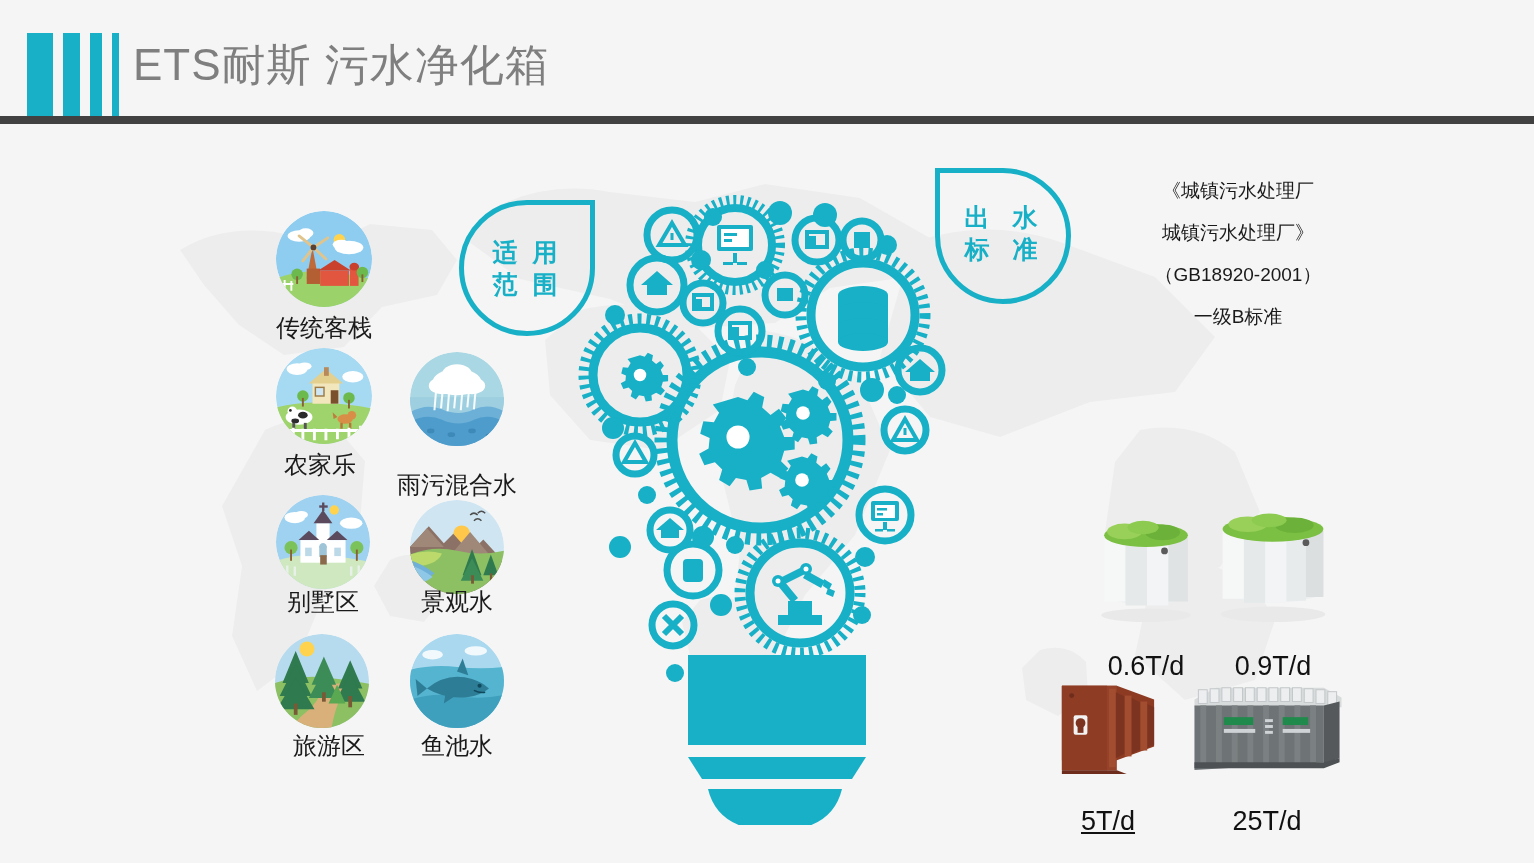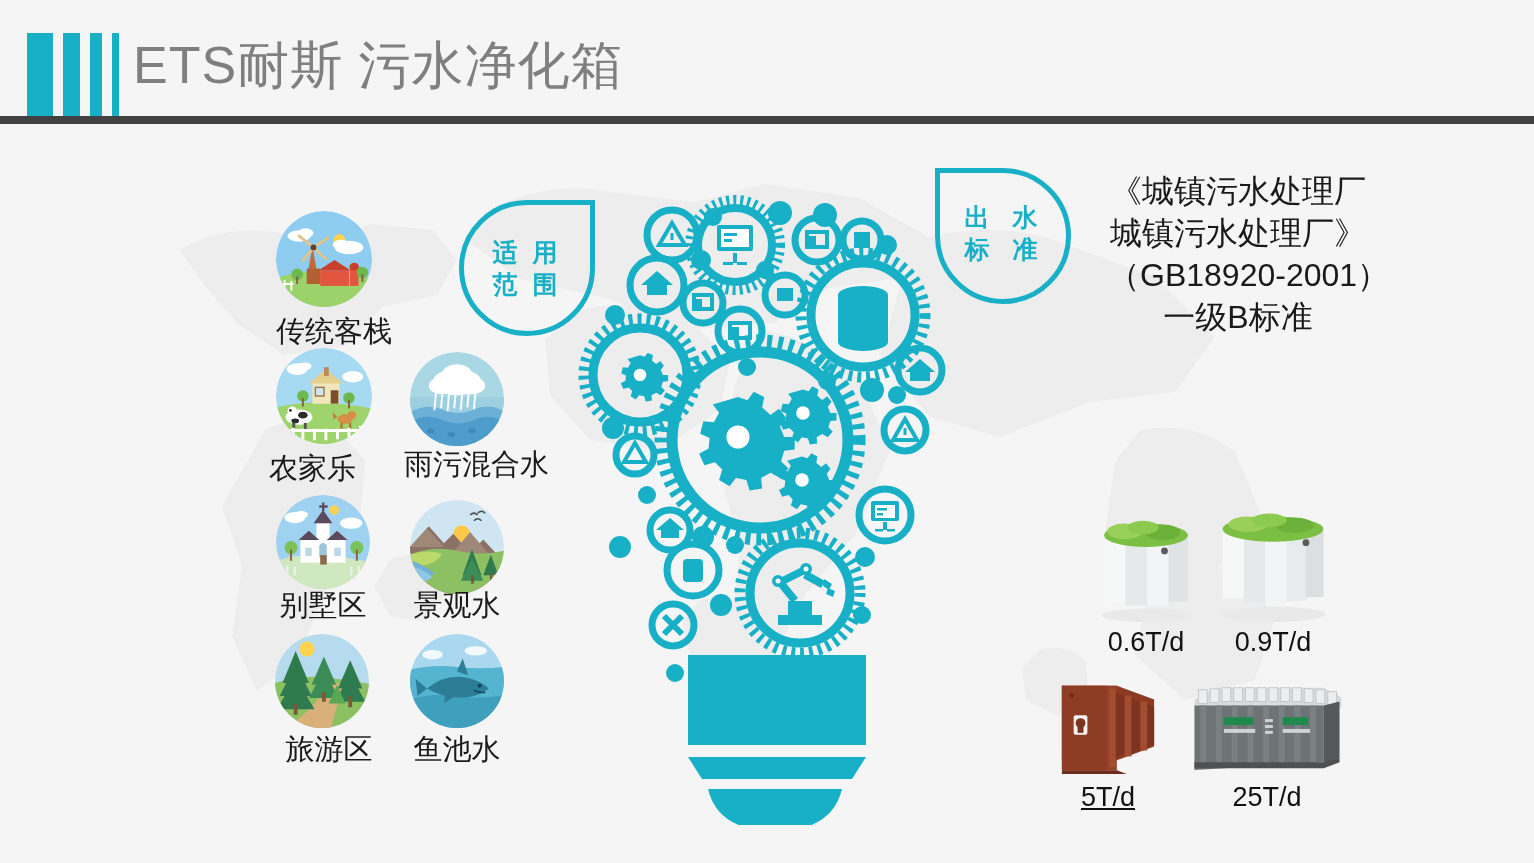--- a/index.html
+++ b/index.html
@@ -29,54 +29,54 @@
     position:absolute;left:27px;top:33px;height:85px;
     display:flex;align-items:flex-end;gap:0;
   }
   #header-bars i{display:block;background:#17b0c6;height:85px;margin-right:10px;}
   #header-bars i:nth-child(1){width:26px;}
   #header-bars i:nth-child(2){width:17px;}
   #header-bars i:nth-child(3){width:12px;}
   #header-bars i:nth-child(4){width:7px;margin-right:0;}
   #page-title{
     position:absolute;left:133px;top:30px;
-    font-size:52px;color:#7f7f7f;letter-spacing:1px;
+    font-size:44px;color:#7f7f7f;letter-spacing:1px;
     white-space:nowrap;line-height:70px;
   }
   #header-rule{
     position:absolute;left:0;top:116px;width:1534px;height:8px;background:#414141;
   }
   
   .cap{
     position:absolute;text-align:center;color:#1a1a1a;
-    font-size:29px;white-space:nowrap;
+    font-size:24px;white-space:nowrap;
   }
   .circ-icon{
     position:absolute;border-radius:50%;overflow:hidden;
   }
   
   .callout{
     position:absolute;width:126px;height:126px;
     border:5px solid #17b0c6;background:transparent;
     display:flex;flex-direction:column;align-items:center;justify-content:center;
     color:#17b0c6;font-weight:bold;font-size:25px;line-height:32px;
     letter-spacing:4px;
   }
   .callout span{pointer-events:none;}
   .callout.pt-tr{border-radius:50% 0 50% 50%;}
   .callout.pt-tl{border-radius:0 50% 50% 50%;font-family:Liberation Mono, monospace;}
   
   #standard-text{
     position:absolute;left:1108px;top:170px;width:260px;
-    color:#1a1a1a;font-size:32px;line-height:42px;text-align:center;
+    color:#1a1a1a;font-size:19px;line-height:42px;text-align:center;
   }
   #standard-text div{white-space:nowrap;}
   
   .prod-cap{
-    position:absolute;font-size:27px;color:#111;white-space:nowrap;text-align:center;
+    position:absolute;font-size:27px;color:#111;white-space:nowrap;text-align:center;margin-top:24px;
   }
   
   #bulb{position:absolute;left:575px;top:185px;width:400px;height:640px;}
 </style>
 </head>
 <body>
 
 <div id="slide">
 
   <svg id="worldmap" viewBox="0 0 1420 700" preserveAspectRatio="none">
@@ -368,21 +368,21 @@
         <line x1="49" y1="38" x2="47" y2="60"></line>
       <line x1="56" y1="38" x2="54" y2="62"></line>
         <line x1="63" y1="38" x2="61" y2="59"></line>
       <line x1="70" y1="38" x2="68" y2="61"></line>
     </g>
     <ellipse cx="50" cy="32" rx="26" ry="14" fill="#fff"></ellipse>
     <ellipse cx="34" cy="36" rx="14" ry="9" fill="#fff"></ellipse>
     <ellipse cx="66" cy="36" rx="14" ry="9" fill="#fff"></ellipse>
     <ellipse cx="50" cy="24" rx="16" ry="11" fill="#fff"></ellipse>
   </svg>
-  <div class="cap" style="left:396px;top:445px;width:122px;margin-left:8px;">雨污混合水</div>
+  <div class="cap" style="left:396px;top:469px;width:122px;">雨污混合水</div>
 
   <svg class="circ-icon" style="left:276px;top:495px;width:94px;height:94px;" viewBox="0 0 100 100">
     <circle cx="50" cy="50" r="50" fill="#9ed2f0"></circle>
     <circle cx="62" cy="16" r="5" fill="#ffd34d"></circle>
     <ellipse cx="20" cy="24" rx="11" ry="6" fill="#fff"></ellipse>
       <ellipse cx="27" cy="21" rx="7" ry="4" fill="#fff"></ellipse>
     <ellipse cx="80" cy="30" rx="12" ry="6" fill="#fff"></ellipse>
     <path d="M0 70 q25-8 50-6 q25 2 50 7 v29 h-100 z" fill="#cfe8c0"></path>
 
     <rect x="43" y="30" width="14" height="42" fill="#fff"></rect>

